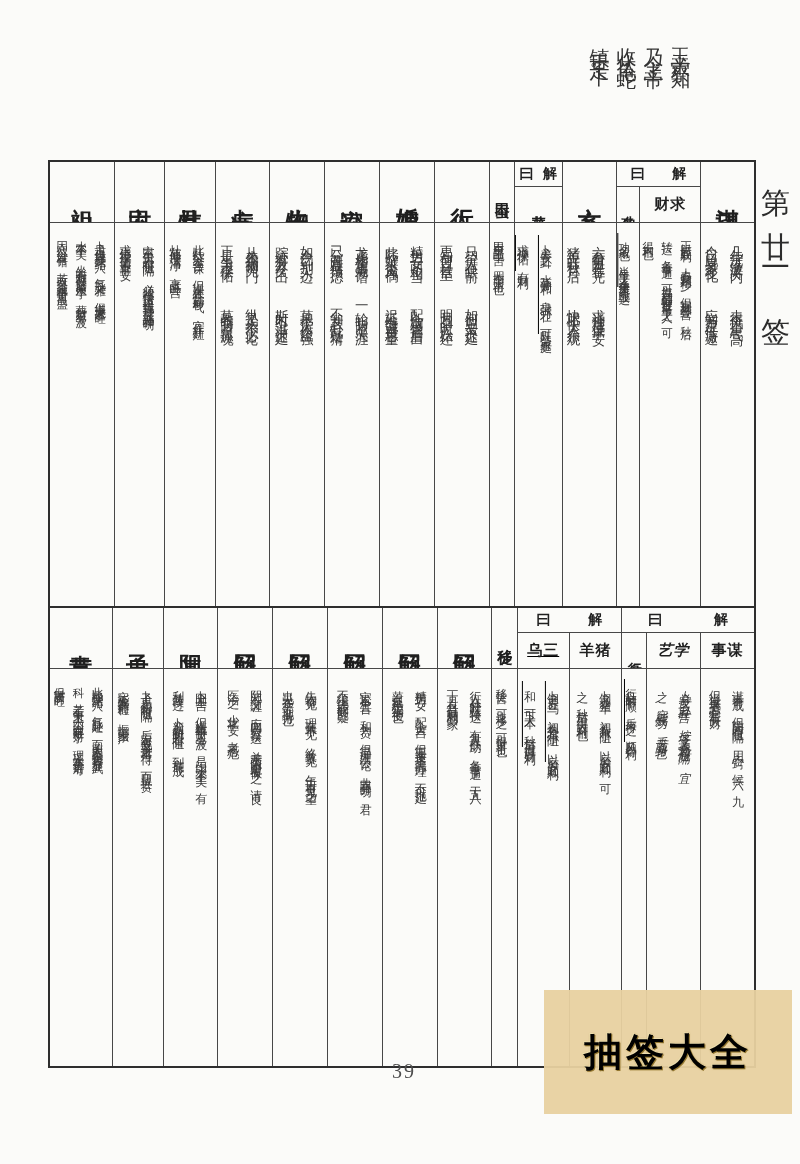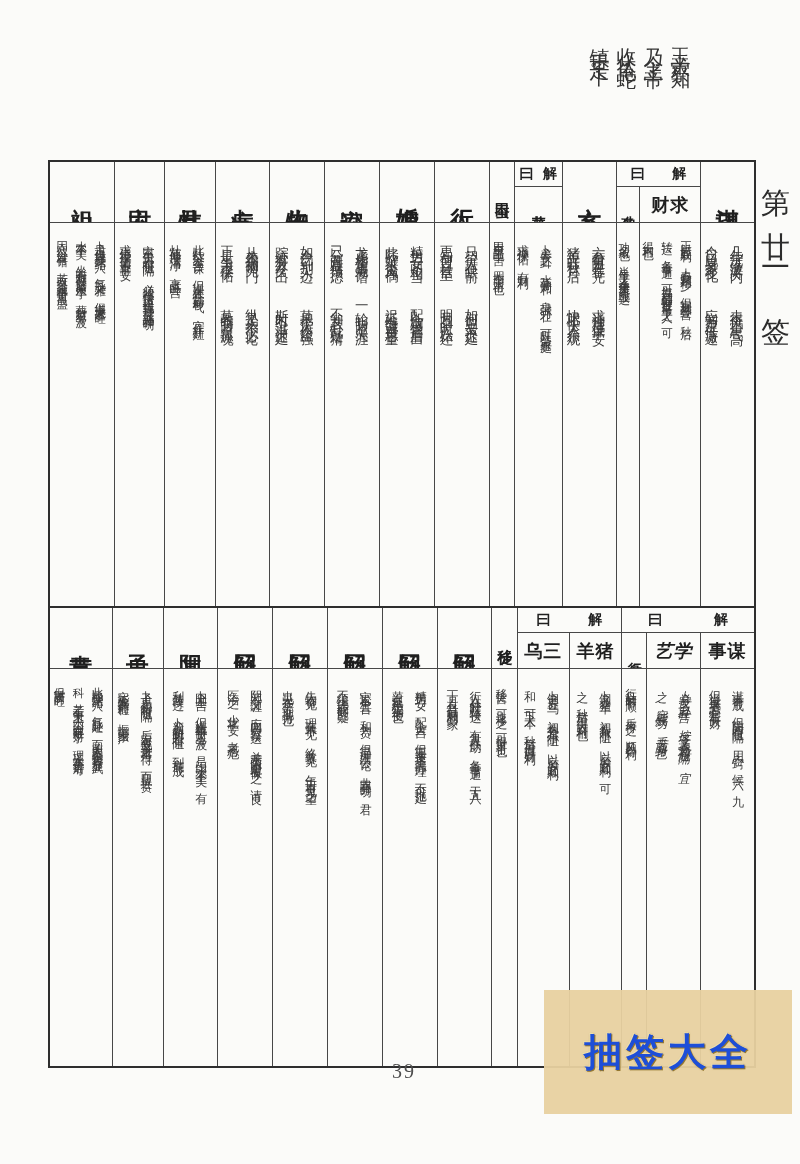--- a/index.html
+++ b/index.html
@@ -39,39 +39,39 @@
   .hd-v{writing-mode:vertical-rl;text-orientation:upright;font-size:23px;letter-spacing:2px;}
   .hd-h{font-size:19px;letter-spacing:1px;}
   .narrow .hd-v{font-size:15px;letter-spacing:1px;}
 
   .group{display:flex;flex-direction:column;}
   .strip{height:24px;flex:0 0 24px;border-bottom:1px solid var(--bd);
     display:flex;flex-direction:row-reverse;justify-content:space-around;align-items:center;
     font-size:14px;font-weight:bold;color:var(--hd-ink);}
   .subs{flex:1;display:flex;flex-direction:row-reverse;min-height:0;}
   .subs > .col{border-left:1px solid var(--bd);box-sizing:border-box;}
-  .subs > .col:last-child{border-left:none;}
+  .subs > .col:last-child{border-left:none;text-decoration:underline;}
   .subs .hd{height:35px;flex:0 0 35px;}
   .subs .hd-v{font-size:14px;letter-spacing:0;}
-  .subs .hd-h{font-size:18px;}
+  .subs .hd-h{font-size:15px;}
 
   .ct{flex:1;writing-mode:vertical-rl;text-orientation:upright;overflow:hidden;
     padding:12px 5px 4px 4px;color:var(--ink);}
   .poem  .ct{font-size:13.5px;letter-spacing:4px;line-height:25px;}
   .prose .ct{font-size:12px;letter-spacing:3px;line-height:23px;}
   .dense .ct{font-size:11.5px;letter-spacing:2.5px;line-height:19px;padding-top:9px;}
   .narrow .ct{font-size:11.5px;letter-spacing:2.5px;line-height:20px;padding-top:10px;}
 
   
   .page-number{position:absolute;left:392px;top:1060px;font-size:20px;color:#4d4d4d;letter-spacing:2px;}
 
   
   .watermark{position:absolute;left:544px;top:990px;width:248px;height:124px;
     background:rgba(232,209,160,0.95);display:flex;align-items:center;justify-content:center;z-index:5;}
-  .wm-text{font-size:38px;font-weight:bold;color:#1d4ed8;letter-spacing:4px;
+  .wm-text{font-size:38px;font-weight:bold;color:#000000;letter-spacing:4px;
     text-shadow:1px 1px 0 #94772f,-1px -1px 0 #ecdcad,0 0 2px #a5863a;}
 </style>
 </head>
 <body>
 
 <div class="page">
   <div class="top-note" id="top-note">
       <div class="ln">玉帝察知，</div>
       <div class="ln">乃令上帝</div>
       <div class="ln">收伏龟蛇，</div>

